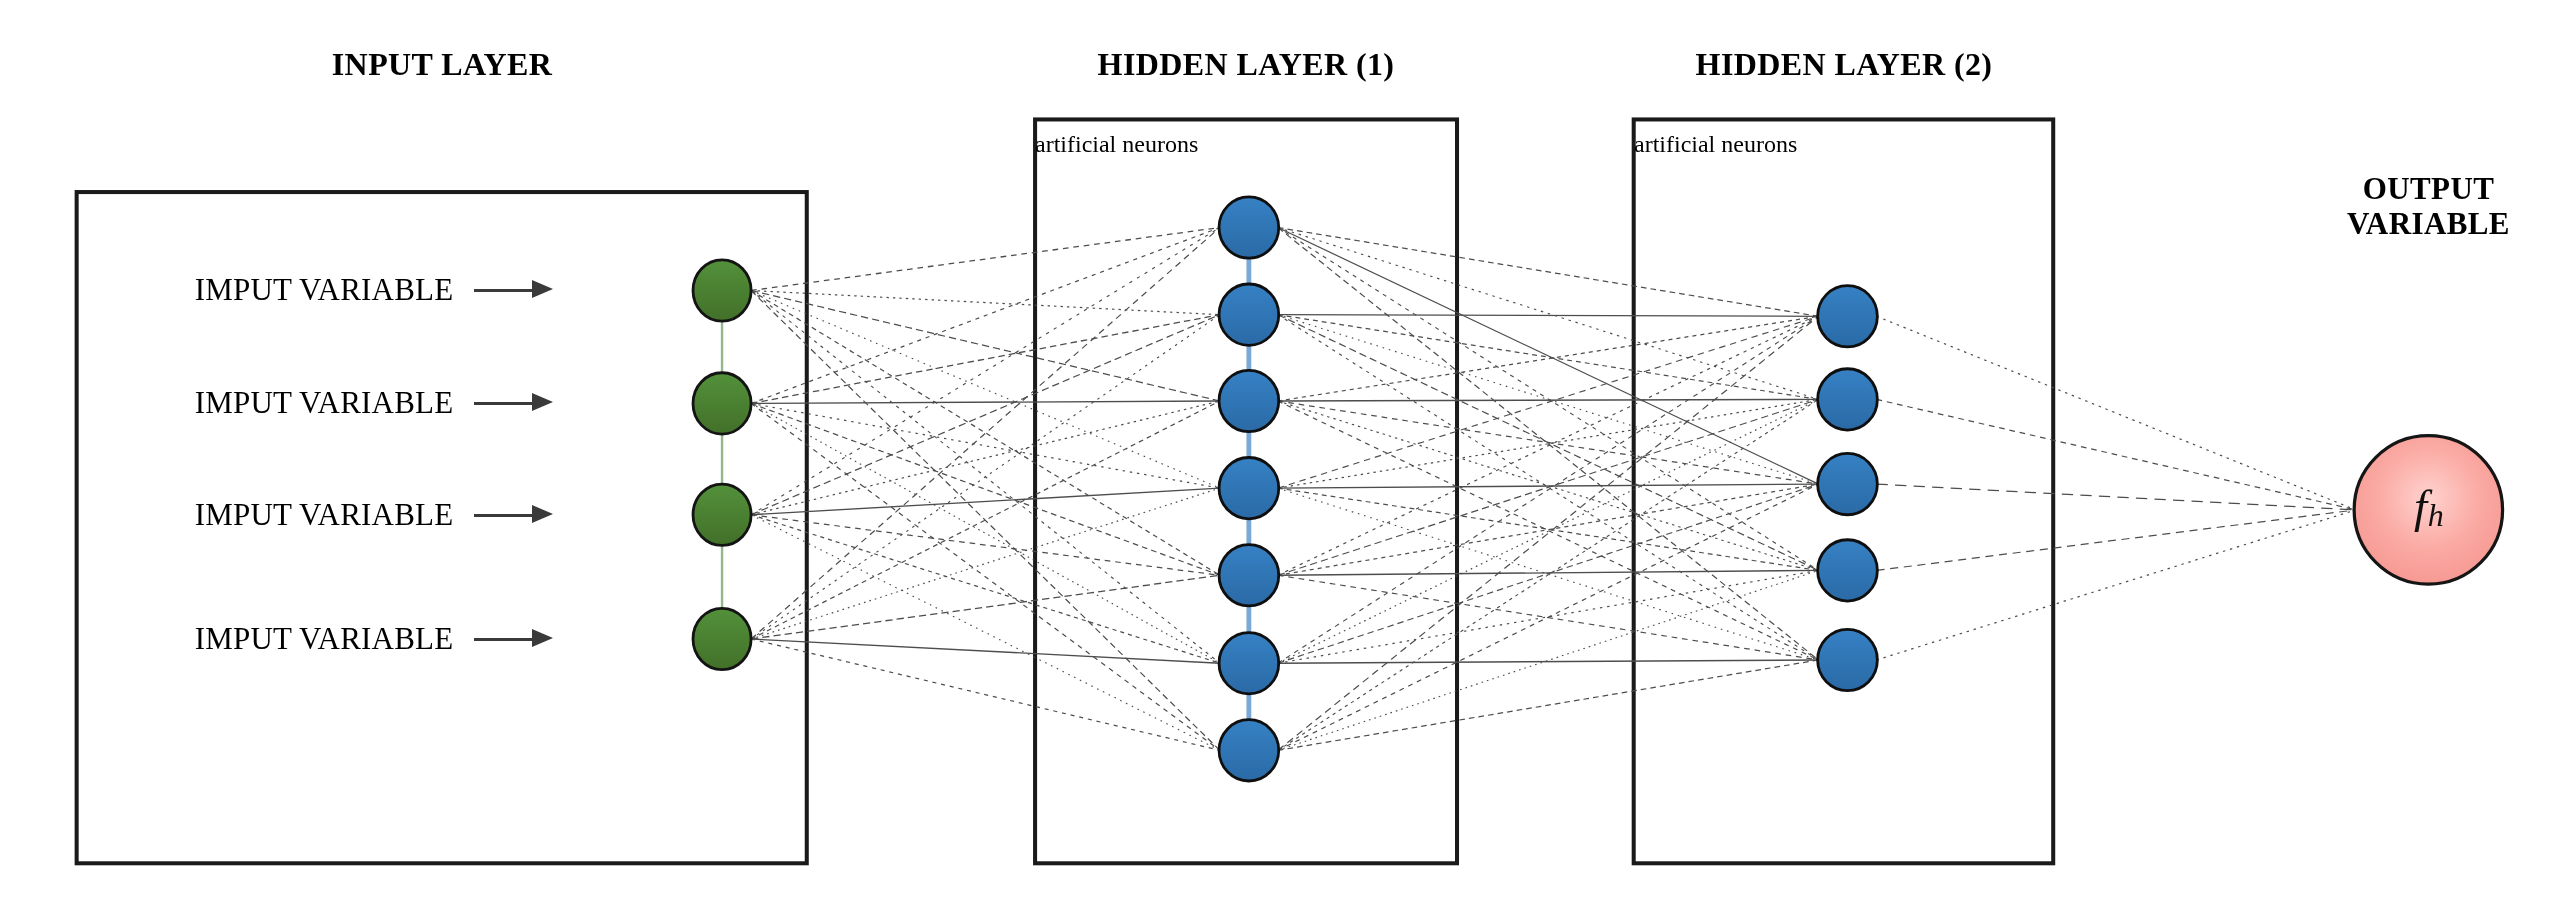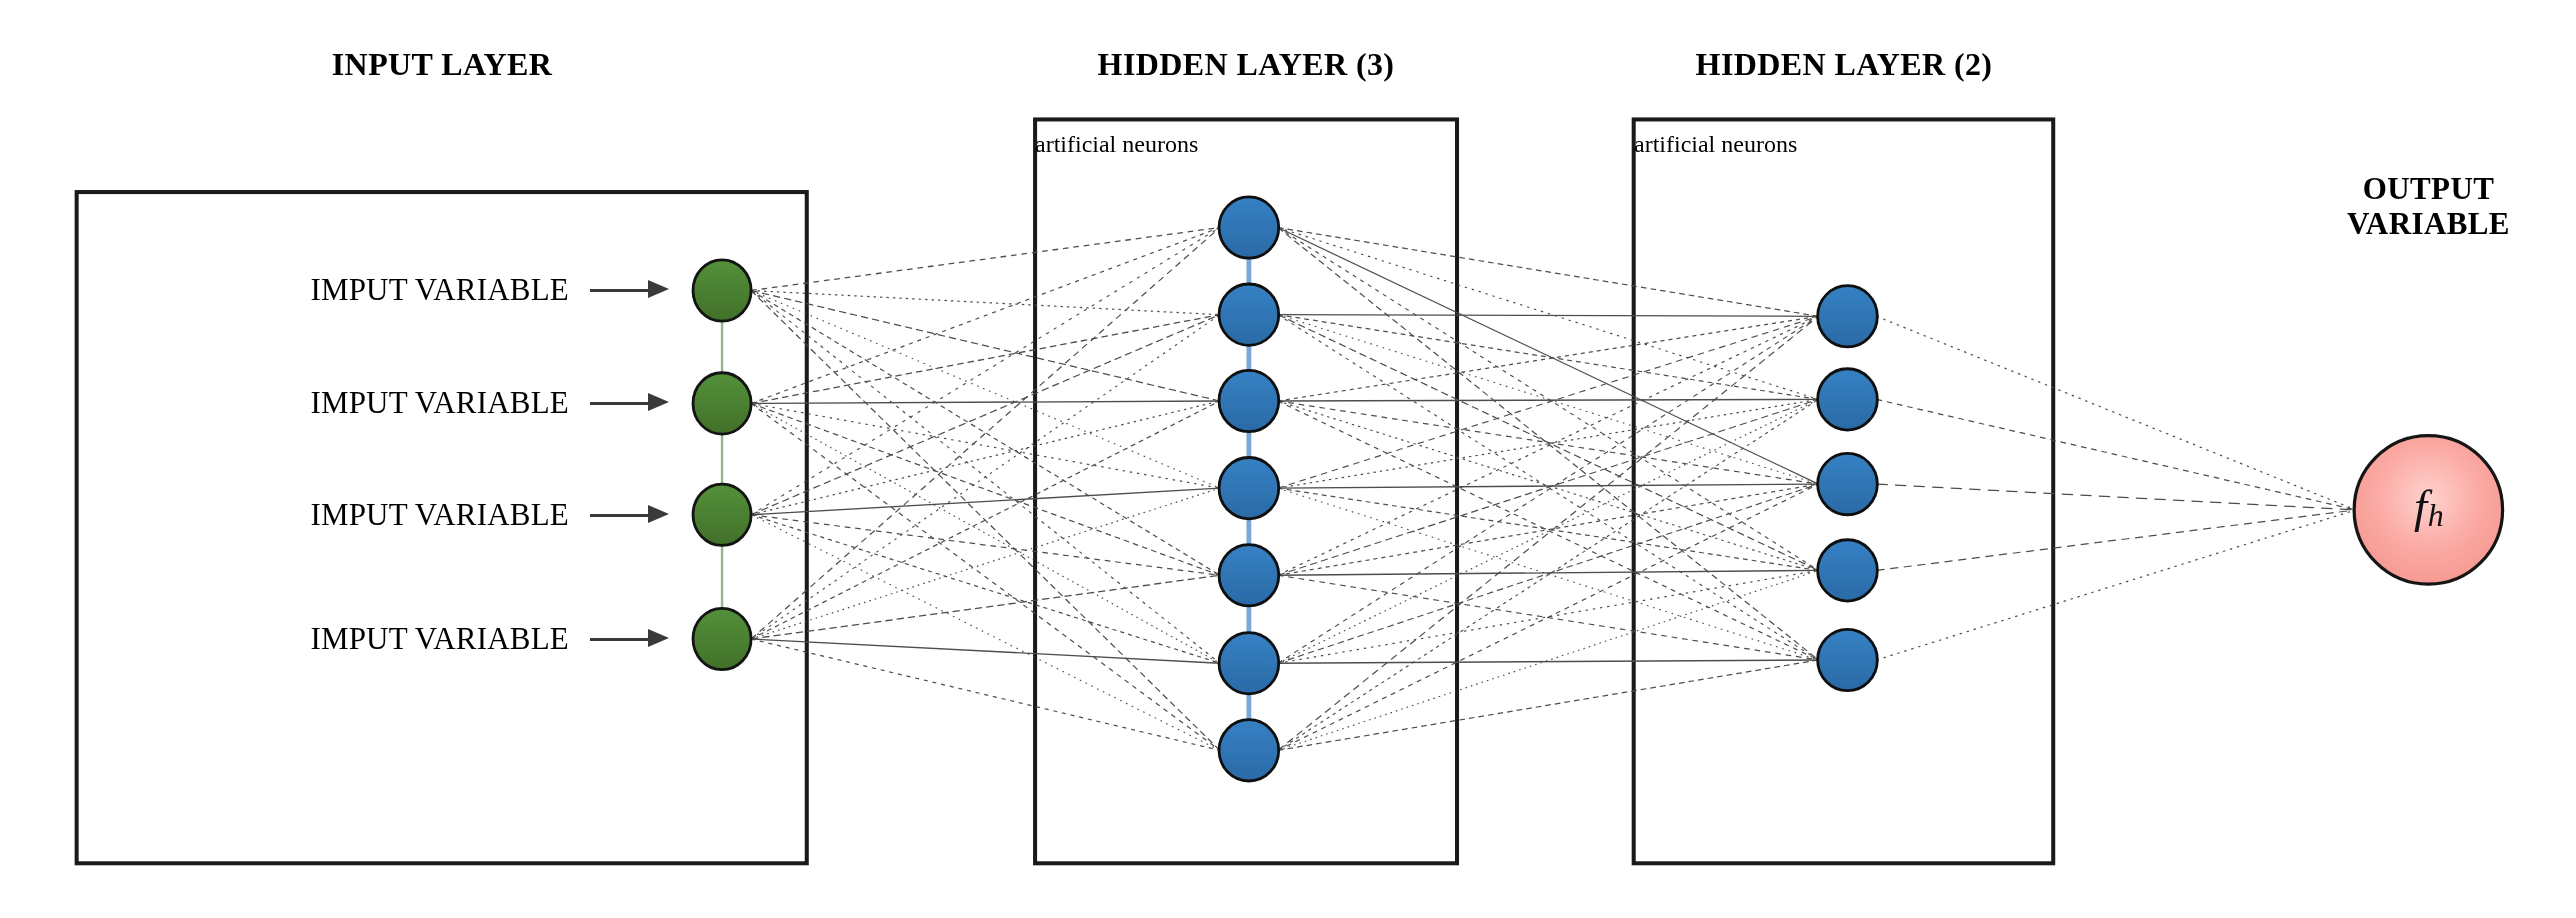--- a/index.html
+++ b/index.html
@@ -39,24 +39,24 @@
     color:#000;
   }
   #cap-h1{left:1035px;top:131px;width:422px;}
   #cap-h2{left:1634px;top:131px;width:420px;}
 
   
   .invar-row{
     position:absolute;
     display:flex;
     align-items:center;
-    justify-content:flex-end;
+    justify-content:center;
     height:48px;
     width:613px;
-    left:61px;
+    left:70px;
   }
   .invar-label{
     font-size:31px;
     white-space:nowrap;
     letter-spacing:0.2px;
   }
   .invar-arrow{
     margin-left:21px;
     width:84px;
     height:24px;
@@ -235,21 +235,21 @@
       <ellipse cx="2290" cy="600" rx="37" ry="38" fill="url(#blueGrad)" stroke="#0f0f0f" stroke-width="3.5"></ellipse>
       <ellipse cx="2290" cy="707" rx="37" ry="38" fill="url(#blueGrad)" stroke="#0f0f0f" stroke-width="3.5"></ellipse>
       <ellipse cx="2290" cy="818" rx="37" ry="38" fill="url(#blueGrad)" stroke="#0f0f0f" stroke-width="3.5"></ellipse>
     </g>
 
     <circle cx="3010" cy="632" r="92" fill="url(#pinkGrad)" stroke="#151515" stroke-width="4"></circle>
   </svg>
 
   <div class="layer-title" id="title-input">INPUT LAYER</div>
 
-  <div class="layer-title" id="title-h1">HIDDEN LAYER (3)</div>
+  <div class="layer-title" id="title-h1">HIDDEN LAYER (1)</div>
 
   <div class="layer-title" id="title-h2">HIDDEN LAYER (2)</div>
 
   <div class="layer-title" id="title-out">
     <span>OUTPUT</span><br>
     <span>VARIABLE</span>
   </div>
 
   <div class="neurons-caption" id="cap-h1">artificial neurons</div>
 

